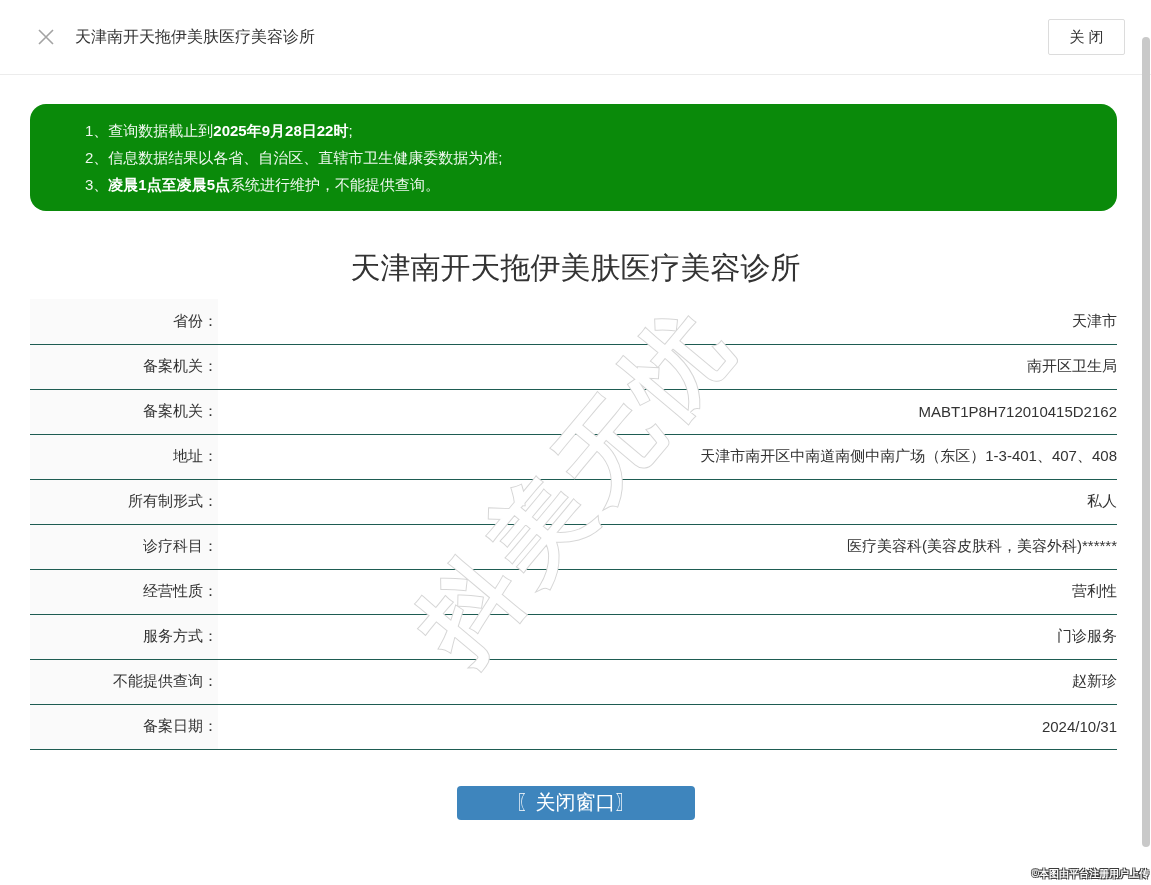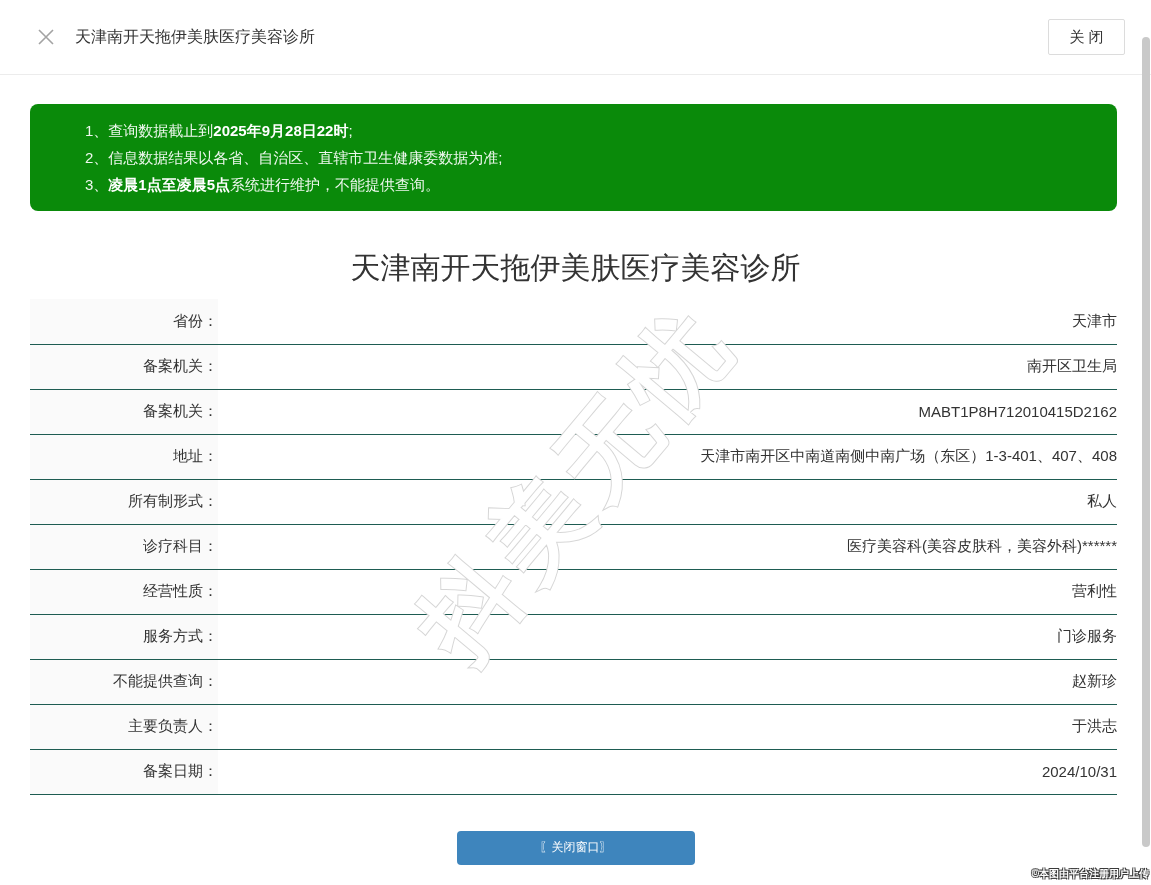--- a/index.html
+++ b/index.html
@@ -10,39 +10,39 @@
   .titlebar { height:75px; display:flex; align-items:center; padding-left:37px;
               border-bottom:1px solid #ececec; background:#fff; }
   .close-x { width:18px; height:18px; cursor:pointer; flex:0 0 auto; }
   .titlebar-title { margin-left:20px; font-size:16px; color:#333; }
   .close-btn { margin-left:auto; margin-right:26px; width:77px; height:36px;
                background:#fff; border:1px solid #dcdcdc; border-radius:2px;
                font-size:15px; color:#333; cursor:pointer;
                font-family:"Liberation Sans", sans-serif; }
 
   
-  .notice { margin:29px 30px 0; width:1087px; background:#0a8a0a; border-radius:8px;
+  .notice { margin:29px 30px 0; width:1087px; background:#0a8a0a; border-radius:16px;
             padding:13px 20px 13px 55px; color:#eef8ee; font-size:15px; }
   .notice p { line-height:27px; }
   .notice b { color:#ffffff; font-weight:bold; }
 
   
   .doc-title { margin-top:36px; text-align:center; font-size:30px; font-weight:400;
                color:#333; line-height:42px; }
 
   
   table.detail { width:1087px; margin:10px 30px 0; border-collapse:collapse;
                  font-size:15px; color:#333; }
   table.detail td { border-bottom:1px solid #1e5c52; height:45px; vertical-align:middle;text-align:right; }
   td.lbl { width:188px; background:#fafafa; padding-left:16px; }
   td.val { padding-left:17px; }
 
   
   .close-window-btn { display:block; margin:36px auto 0; width:238px; height:34px;
-                      background:#3e85bd; color:#fff; font-size:12px; border:none;
+                      background:#3e85bd; color:#fff; font-size:20px; border:none;
                       border-radius:4px; cursor:pointer;
                       font-family:"Liberation Sans", sans-serif; }
 
   
   .watermark { position:absolute; left:578px; top:485px; z-index:5;
                transform:translate(-50%,-50%) rotate(-50deg);
                font-size:96px; font-weight:bold; letter-spacing:10px; white-space:nowrap;
                color:#ffffff; -webkit-text-stroke:2px #d6d6d6; paint-order:stroke;
                pointer-events:none; }
 
@@ -107,24 +107,20 @@
     </tr>
     <tr>
       <td class="lbl">服务方式：</td>
       <td class="val">门诊服务</td>
     </tr>
     <tr>
       <td class="lbl">不能提供查询：</td>
       <td class="val">赵新珍</td>
     </tr>
     <tr>
-      <td class="lbl">主要负责人：</td>
-      <td class="val">于洪志</td>
-    </tr>
-    <tr>
       <td class="lbl">备案日期：</td>
       <td class="val">2024/10/31</td>
     </tr>
   </tbody>
 </table>
 
 <button class="close-window-btn">〖关闭窗口〗</button>
 
 <div class="watermark">抖美无忧</div>
 

